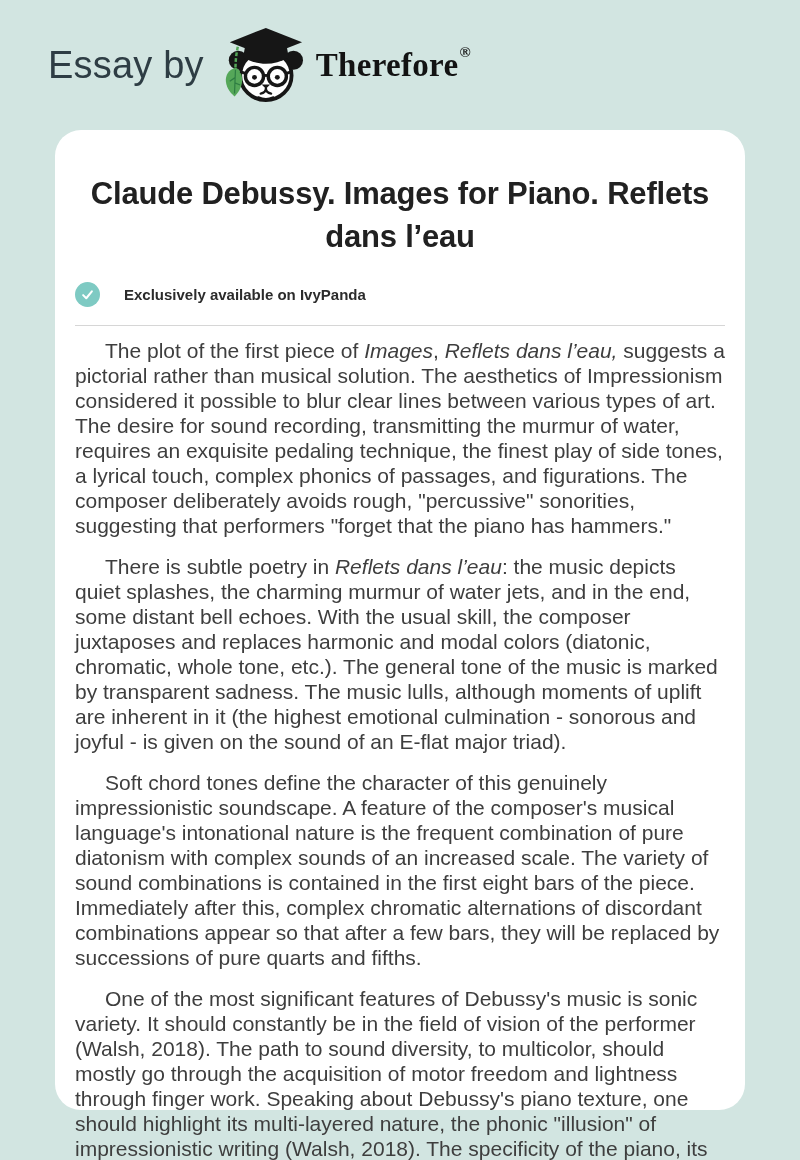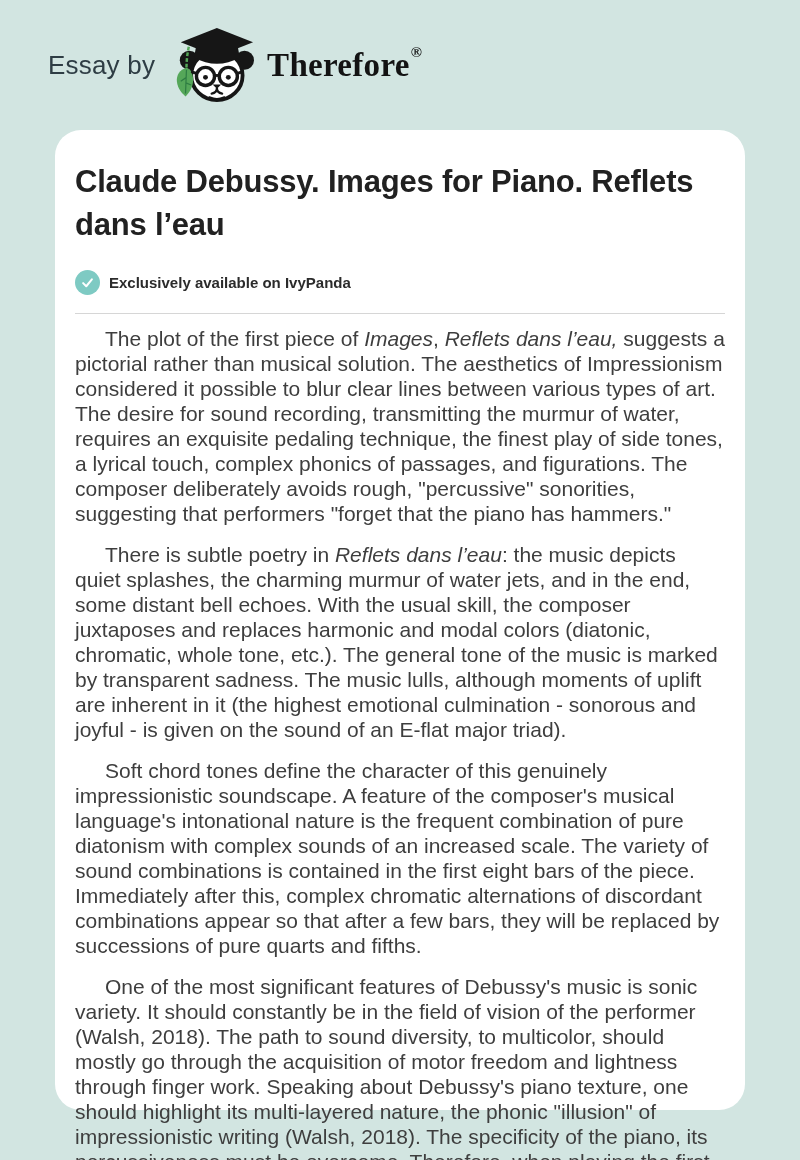--- a/index.html
+++ b/index.html
@@ -21,21 +21,21 @@
     width:800px;height:1160px;overflow:hidden;
     background:var(--page-bg);
     font-family:"Liberation Sans", sans-serif;
   }
   .site-header{
     height:130px;
     display:flex;align-items:center;
     padding-left:48px;
   }
   .essay-by{
-    font-size:26px;color:var(--header-text);
+    font-size:38px;color:var(--header-text);
     letter-spacing:0.2px;
   }
   .logo-group{display:flex;align-items:center;margin-left:14px;}
   .logo-group svg{display:block;}
   .brand{
     font-family:"Liberation Serif", serif;font-weight:bold;
     font-size:33px;color:var(--brand-text);margin-left:6px;
     letter-spacing:0.3px;
   }
   .reg-mark{
@@ -44,27 +44,27 @@
     position:relative;top:-13px;left:1px;
   }
   .card{
     width:690px;height:980px;
     margin-left:55px;
     background:var(--card-bg);
     border-radius:26px;
     padding:30px 20px 0 20px;
   }
   h1.essay-title{
-    margin:0 0 24px 0;
+    margin:12px 0 24px 0;
     font-size:31px;line-height:43px;
     color:var(--title-text);
-    font-weight:bold;letter-spacing:-0.2px;
+    font-weight:bold;letter-spacing:-0.2px;text-align:center;
   }
   .badge-row{
-    display:flex;align-items:center;gap:9px;
+    display:flex;align-items:center;gap:24px;
     margin-bottom:18px;
   }
   .check-circle{
     width:25px;height:25px;border-radius:50%;
     background:var(--badge-circle);
     display:flex;align-items:center;justify-content:center;
     flex:0 0 25px;
   }
   .badge-label{
     font-size:15px;font-weight:bold;color:var(--badge-text);

